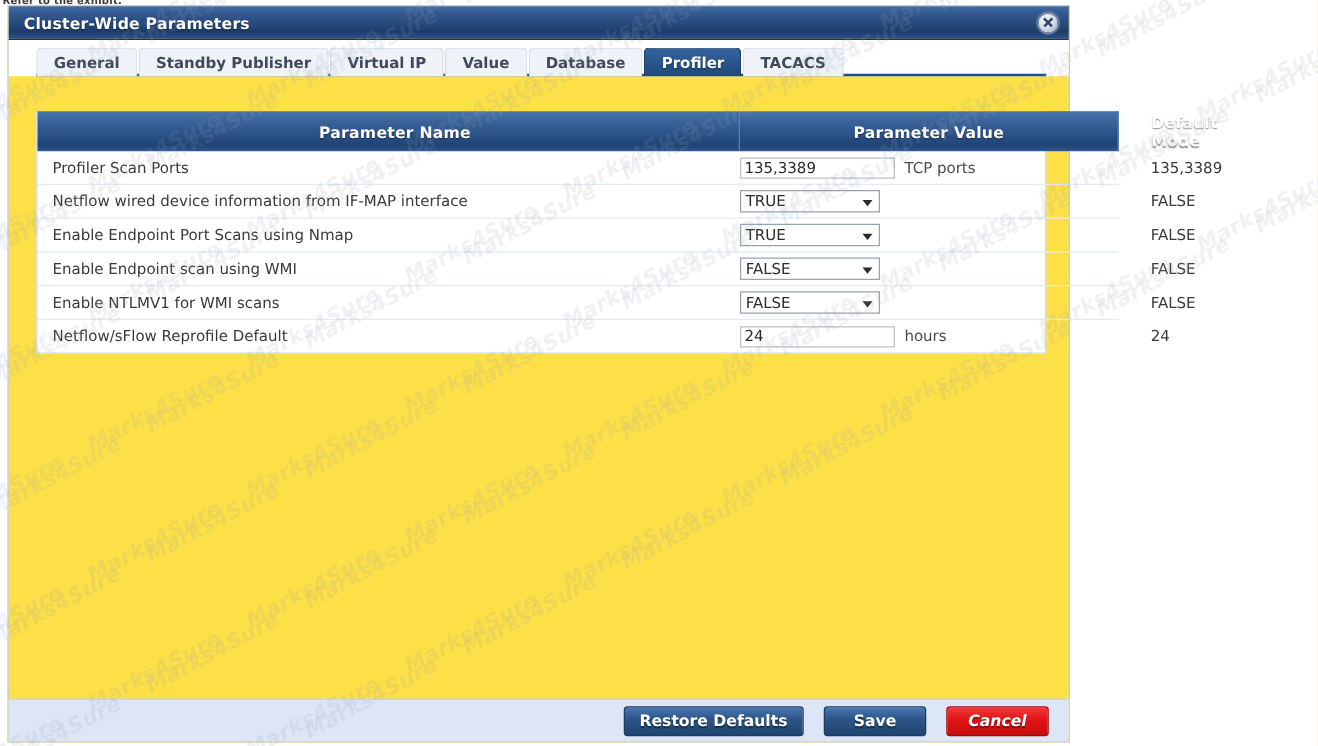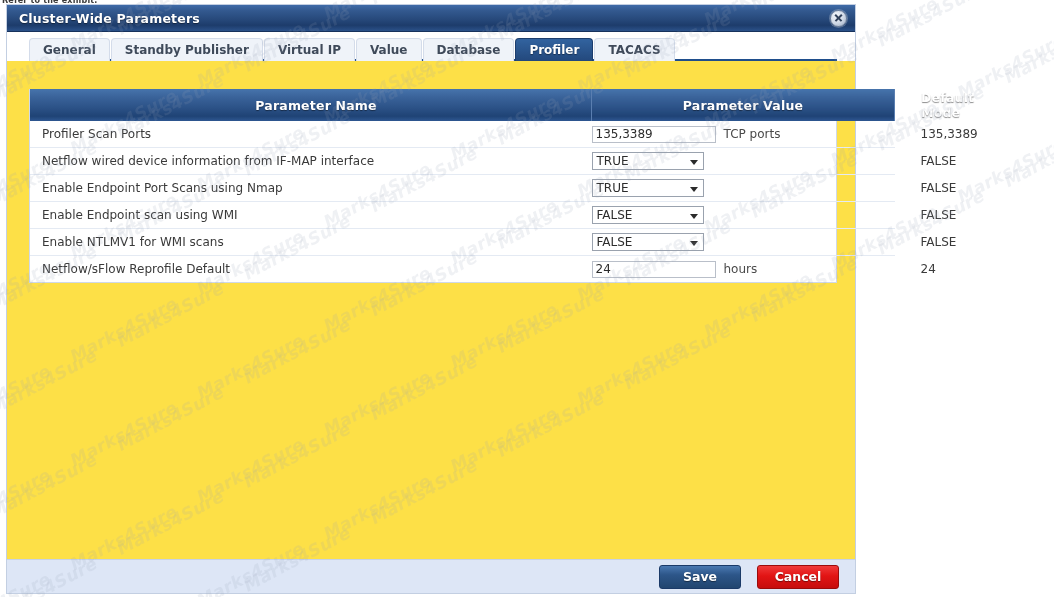--- a/index.html
+++ b/index.html
@@ -257,20 +257,21 @@
     justify-content: center;
     text-shadow: 0 1px 1px rgba(0,0,0,0.45);
     background: linear-gradient(to bottom, #3d6ba4 0%, #2c5governor 1%, #244a7e 55%, #1d3e6d 100%);
   }
   .btn.blue {
     background: linear-gradient(to bottom, #4a79b2 0%, #2d5689 40%, #21456f 100%);
   }
   .btn.red {
     background: linear-gradient(to bottom, #f03a3a 0%, #e21414 45%, #c60d0d 100%);
     border-color: #9b0b0b;
+    font-style: italic;
   }
 </style>
 </head>
 <body>
 
 <div id="page-blurb">Refer to the exhibit.</div>
 
 <div id="dialog">
 
   <div id="titlebar">
@@ -352,20 +353,21 @@
                 <span class="unit">hours</span>
               </div>
             </td>
             <td class="c-def">24</td>
           </tr>
         </tbody>
     </table>
   </div>
 
   <div id="footer">
+    <div class="btn blue">Restore Defaults</div>
     <div class="btn blue">Save</div>
     <div class="btn red">Cancel</div>
   </div>
 
 </div>
 
 <div id="watermark">
     <div class="wm-row" style="top: 0px; left: -60px;">Marks4Sure&nbsp;&nbsp;&nbsp;&nbsp;Marks4Sure&nbsp;&nbsp;&nbsp;&nbsp;Marks4Sure&nbsp;&nbsp;&nbsp;&nbsp;Marks4Sure&nbsp;&nbsp;&nbsp;&nbsp;Marks4Sure&nbsp;&nbsp;&nbsp;&nbsp;Marks4Sure&nbsp;&nbsp;&nbsp;&nbsp;Marks4Sure&nbsp;&nbsp;&nbsp;&nbsp;Marks4Sure&nbsp;&nbsp;&nbsp;&nbsp;Marks4Sure&nbsp;&nbsp;&nbsp;&nbsp;Marks4Sure&nbsp;&nbsp;&nbsp;&nbsp;Marks4Sure&nbsp;&nbsp;&nbsp;&nbsp;Marks4Sure&nbsp;&nbsp;&nbsp;&nbsp;Marks4Sure&nbsp;&nbsp;&nbsp;&nbsp;Marks4Sure&nbsp;&nbsp;&nbsp;&nbsp;</div>
     <div class="wm-row" style="top: 52px; left: -140px;">Marks4Sure&nbsp;&nbsp;&nbsp;&nbsp;Marks4Sure&nbsp;&nbsp;&nbsp;&nbsp;Marks4Sure&nbsp;&nbsp;&nbsp;&nbsp;Marks4Sure&nbsp;&nbsp;&nbsp;&nbsp;Marks4Sure&nbsp;&nbsp;&nbsp;&nbsp;Marks4Sure&nbsp;&nbsp;&nbsp;&nbsp;Marks4Sure&nbsp;&nbsp;&nbsp;&nbsp;Marks4Sure&nbsp;&nbsp;&nbsp;&nbsp;Marks4Sure&nbsp;&nbsp;&nbsp;&nbsp;Marks4Sure&nbsp;&nbsp;&nbsp;&nbsp;Marks4Sure&nbsp;&nbsp;&nbsp;&nbsp;Marks4Sure&nbsp;&nbsp;&nbsp;&nbsp;Marks4Sure&nbsp;&nbsp;&nbsp;&nbsp;Marks4Sure&nbsp;&nbsp;&nbsp;&nbsp;</div>
     <div class="wm-row" style="top: 104px; left: -60px;">Marks4Sure&nbsp;&nbsp;&nbsp;&nbsp;Marks4Sure&nbsp;&nbsp;&nbsp;&nbsp;Marks4Sure&nbsp;&nbsp;&nbsp;&nbsp;Marks4Sure&nbsp;&nbsp;&nbsp;&nbsp;Marks4Sure&nbsp;&nbsp;&nbsp;&nbsp;Marks4Sure&nbsp;&nbsp;&nbsp;&nbsp;Marks4Sure&nbsp;&nbsp;&nbsp;&nbsp;Marks4Sure&nbsp;&nbsp;&nbsp;&nbsp;Marks4Sure&nbsp;&nbsp;&nbsp;&nbsp;Marks4Sure&nbsp;&nbsp;&nbsp;&nbsp;Marks4Sure&nbsp;&nbsp;&nbsp;&nbsp;Marks4Sure&nbsp;&nbsp;&nbsp;&nbsp;Marks4Sure&nbsp;&nbsp;&nbsp;&nbsp;Marks4Sure&nbsp;&nbsp;&nbsp;&nbsp;</div>

